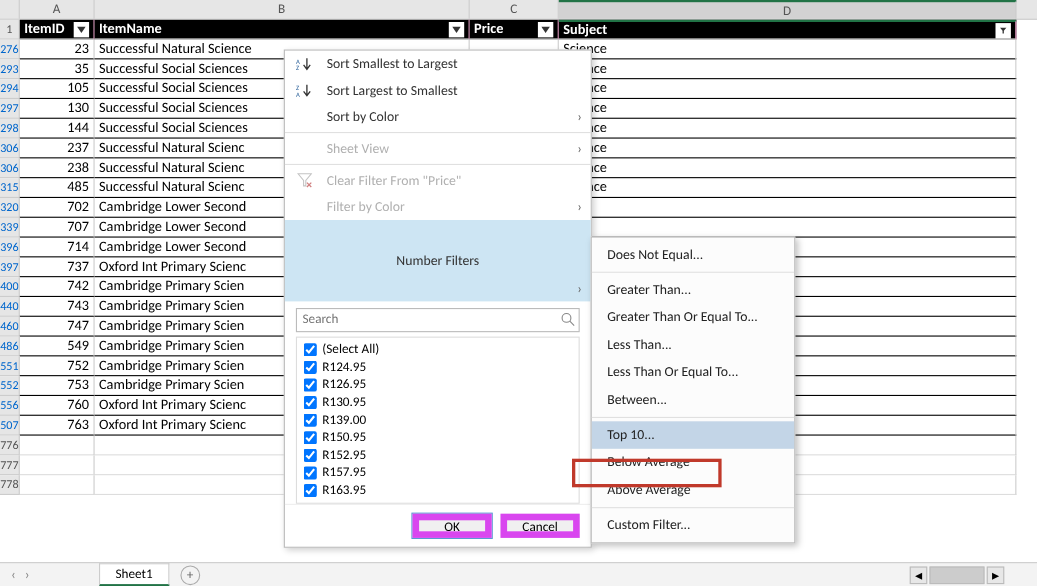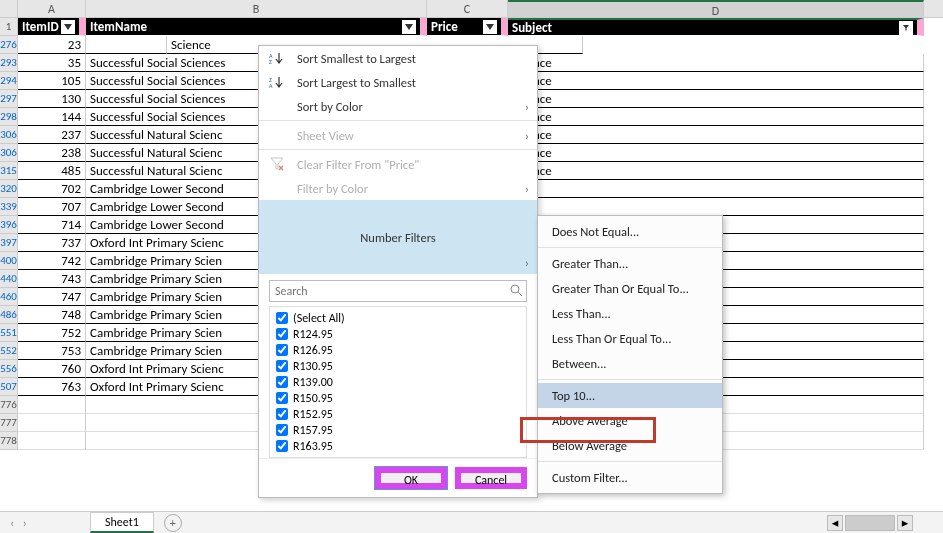--- a/index.html
+++ b/index.html
@@ -8,21 +8,21 @@
 
 .col-headers { display: flex; height: 18px; background: #e6e6e6; border-bottom: 1px solid #ccc; }
 .col-headers .corner { width: 18px; border-right: 1px solid #ccc; }
 .col-headers .ch { text-align: center; color: #555; font-size: 12px; border-right: 1px solid #ccc; line-height: 18px; }
 .ch-a { width: 68px; } .ch-b { width: 341px; } .ch-c { width: 81px; } .ch-d { width: 416px; position:relative; }
 .ch-d.sel { background: #d2d2d2; border-top: 2px solid #217346; }
 
 
 .hdr-row { display: flex; height: 18px; }
 .hdr-row .rownum { width: 18px; background: #e6e6e6; border-right: 1px solid #ccc; border-bottom: 1px solid #ccc; text-align: center; font-size: 11px; color: #555; line-height: 18px; }
-.hdr-cell { background: #000; color: #fff; font-weight: bold; font-size: 13px; display: flex; align-items: center; justify-content: space-between; padding: 0 4px; border-right: 7px solid #f9a8d4; border-bottom: 1px solid #fff; }
+.hdr-cell { background: #000; color: #fff; font-weight: bold; font-size: 13px; display: flex; align-items: center; justify-content: space-between; padding: 0 4px; border-right: 1px solid #f9a8d4; border-bottom: 1px solid #fff; }
 .hdr-cell.a { width: 68px; } .hdr-cell.b { width: 341px; } .hdr-cell.c { width: 81px; } .hdr-cell.d { width: 416px; border-top: 2px solid #217346; }
 .fdd { width: 14px; height: 14px; background: #fff; display: flex; align-items: center; justify-content: center; }
 .fdd svg { width: 8px; height: 6px; }
 
 
 .data-row { display: flex; height: 18px; }
 .data-row .rownum { width: 18px; background: #e6e6e6; border-right: 1px solid #ccc; border-bottom: 1px solid #ccc; text-align: center; font-size: 11px; color: #0066cc; line-height: 18px; white-space: nowrap; overflow: hidden; }
 .data-row .rownum.plain { color: #555; }
 .cell { padding: 0 4px; border-right: 1px solid #ccc; border-bottom: 1px solid #000; white-space: nowrap; overflow: hidden; font-size: 13px; line-height: 18px; }
 .cell.a { width: 68px; text-align: right; }
@@ -109,20 +109,21 @@
           <path d="M0 0 L10 0 L6 5 L6 9 L4 9 L4 5 Z" fill="#333"></path>
         </svg>
       </span>
   </div>
 </div>
 
 <div id="rows-container">
     <div class="data-row">
       <div class="rownum">276</div>
       <div class="cell a">23</div>
+      <div class="cell b">Successful Natural Science</div>
       <div class="cell c"></div>
       <div class="cell d">Science</div>
     </div>
     <div class="data-row">
       <div class="rownum">293</div>
       <div class="cell a">35</div>
       <div class="cell b">Successful Social Sciences</div>
       <div class="cell c"></div>
       <div class="cell d">Science</div>
     </div>
@@ -212,21 +213,21 @@
     </div>
     <div class="data-row">
       <div class="rownum">460</div>
       <div class="cell a">747</div>
       <div class="cell b">Cambridge Primary Scien</div>
       <div class="cell c"></div>
       <div class="cell d"></div>
     </div>
     <div class="data-row">
       <div class="rownum">486</div>
-      <div class="cell a">748</div>
+      <div class="cell a">549</div>
       <div class="cell b">Cambridge Primary Scien</div>
       <div class="cell c"></div>
       <div class="cell d"></div>
     </div>
     <div class="data-row">
       <div class="rownum">551</div>
       <div class="cell a">752</div>
       <div class="cell b">Cambridge Primary Scien</div>
       <div class="cell c"></div>
       <div class="cell d"></div>
@@ -385,22 +386,22 @@
 <div class="submenu">
   <div class="sm-item"><span>Does Not Equal...</span></div>
   <div class="sm-sep"></div>
   <div class="sm-item"><span>Greater Than...</span></div>
   <div class="sm-item"><span>Greater Than Or Equal To...</span></div>
   <div class="sm-item"><span>Less Than...</span></div>
   <div class="sm-item"><span>Less Than Or Equal To...</span></div>
   <div class="sm-item"><span>Between...</span></div>
   <div class="sm-sep"></div>
   <div class="sm-item hov"><span>Top 10...</span></div>
+  <div class="sm-item"><span>Below Average</span></div>
   <div class="sm-item"><span>Above Average</span></div>
-  <div class="sm-item"><span>Below Average</span></div>
   <div class="sm-sep"></div>
   <div class="sm-item"><span>Custom Filter...</span></div>
 </div>
 
 <div class="highlight-box" style="top:417px; left:520px; width:136px; height:26px;"></div>
 
 <div class="sheet-tabs">
   <div class="sheet-nav">
     <span>‹</span>
     <span>›</span>

